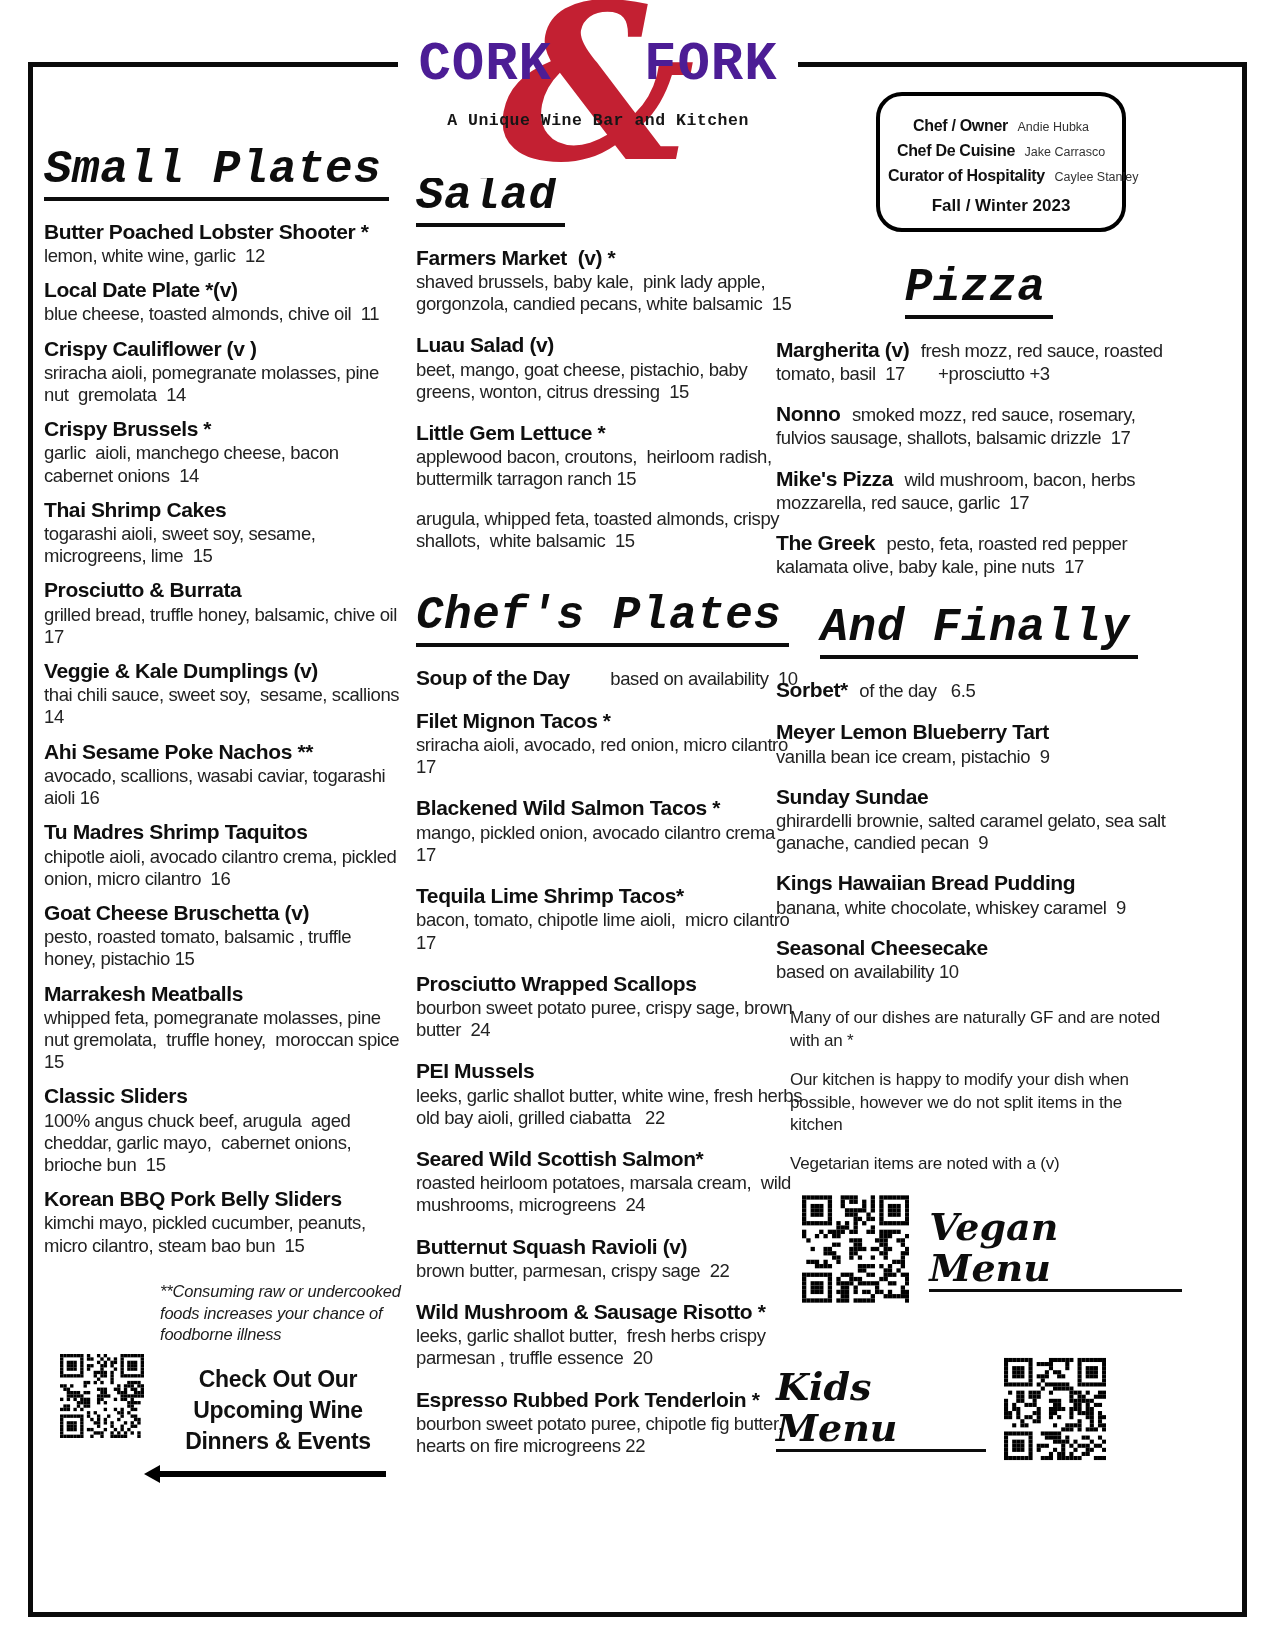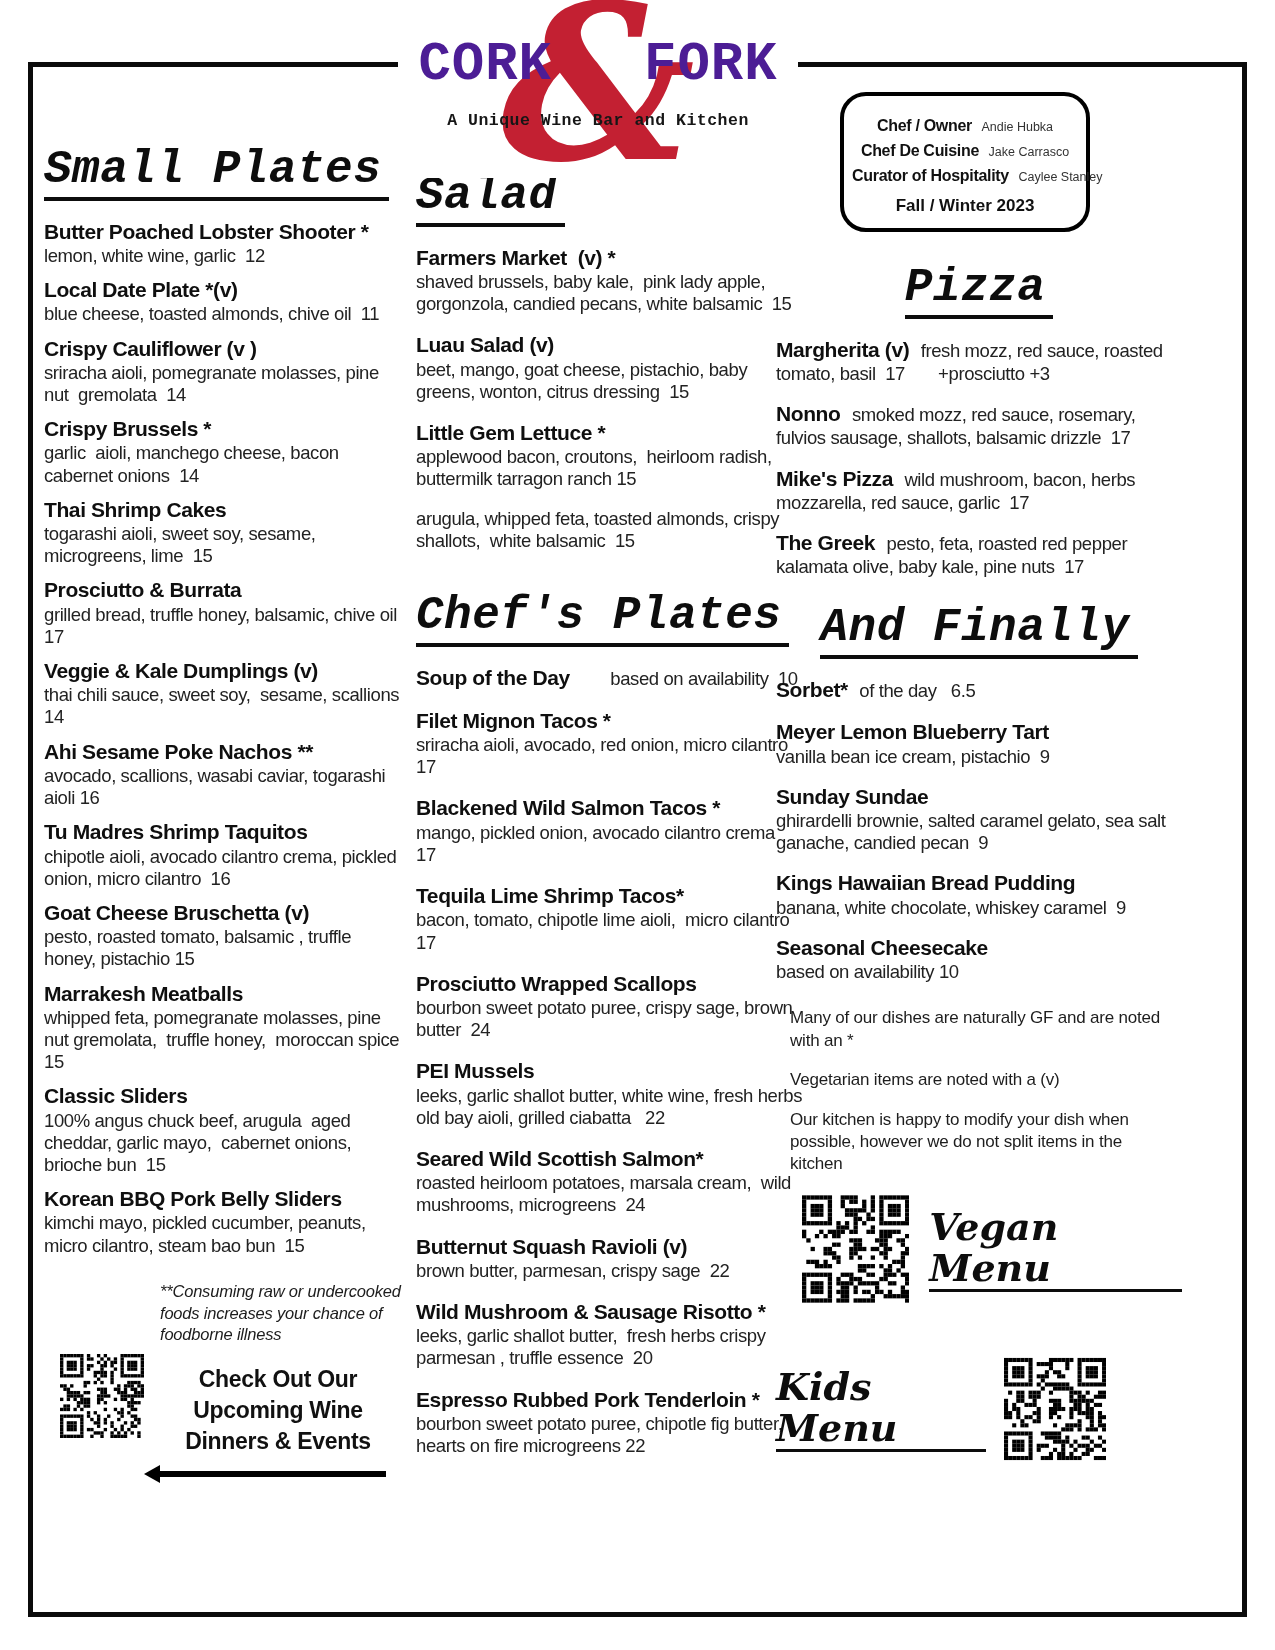--- a/index.html
+++ b/index.html
@@ -11,21 +11,21 @@
   .logo{position:absolute;left:398px;top:6px;width:400px;height:172px;background:#fff;z-index:3;}
   .logo-amp{position:absolute;left:50%;top:-30px;transform:translateX(-50%);
             font-family:"DejaVu Serif",serif;font-style:italic;font-weight:bold;
             font-size:215px;line-height:1;z-index:1;}
   .logo-row{position:relative;z-index:2;display:flex;justify-content:center;gap:92px;
             font-family:"Liberation Mono",monospace;font-weight:bold;font-size:54px;
             letter-spacing:1px;color:#4c1d95;margin-top:28px;text-align:center;}
   .logo-tag{position:relative;z-index:2;text-align:center;font-family:"Liberation Mono",monospace;
             font-weight:bold;font-size:16.5px;letter-spacing:0.5px;color:#161616;margin-top:16px;}
   
-  .infobox{position:absolute;left:840px;top:92px;width:250px;border:4px solid #000;
+  .infobox{position:absolute;left:876px;top:92px;width:250px;border:4px solid #000;
            border-radius:26px;padding:14px 8px 12px;box-sizing:border-box;text-align:center;
            background:#fff;z-index:2;}
   .infobox .row{margin:7px 0;white-space:nowrap;}
   .ib-label{font-weight:bold;font-size:16px;letter-spacing:-0.3px;}
   .ib-value{font-size:12.5px;color:#333;margin-left:5px;}
   .ib-season{font-weight:bold;font-size:17px;margin-top:11px;}
   
   .col{position:absolute;z-index:1;}
   .col-left{left:44px;top:146px;width:362px;}
   .col-mid{left:416px;top:172px;width:388px;}
@@ -593,22 +593,22 @@
           </div>
 
           <div class="item">
             <div class="iname">Seasonal Cheesecake</div>
             <div class="idesc">based on availability 10</div>
           </div>
         </div>
     </div>
     <div class="notes">
       <div class="note">Many of our dishes are naturally GF and are noted with an *</div>
+      <div class="note">Our kitchen is happy to modify your dish when possible, however we do not split items in the kitchen</div>
       <div class="note">Vegetarian items are noted with a (v)</div>
-      <div class="note">Our kitchen is happy to modify your dish when possible, however we do not split items in the kitchen</div>
     </div>
     <div class="vegan-row">
       <svg class="qr qr-md" viewBox="0 0 25 25">
           <rect x="0" y="0" width="1" height="1"></rect>
           <rect x="1" y="0" width="1" height="1"></rect>
           <rect x="2" y="0" width="1" height="1"></rect>
           <rect x="3" y="0" width="1" height="1"></rect>
           <rect x="4" y="0" width="1" height="1"></rect>
           <rect x="5" y="0" width="1" height="1"></rect>
           <rect x="6" y="0" width="1" height="1"></rect>

